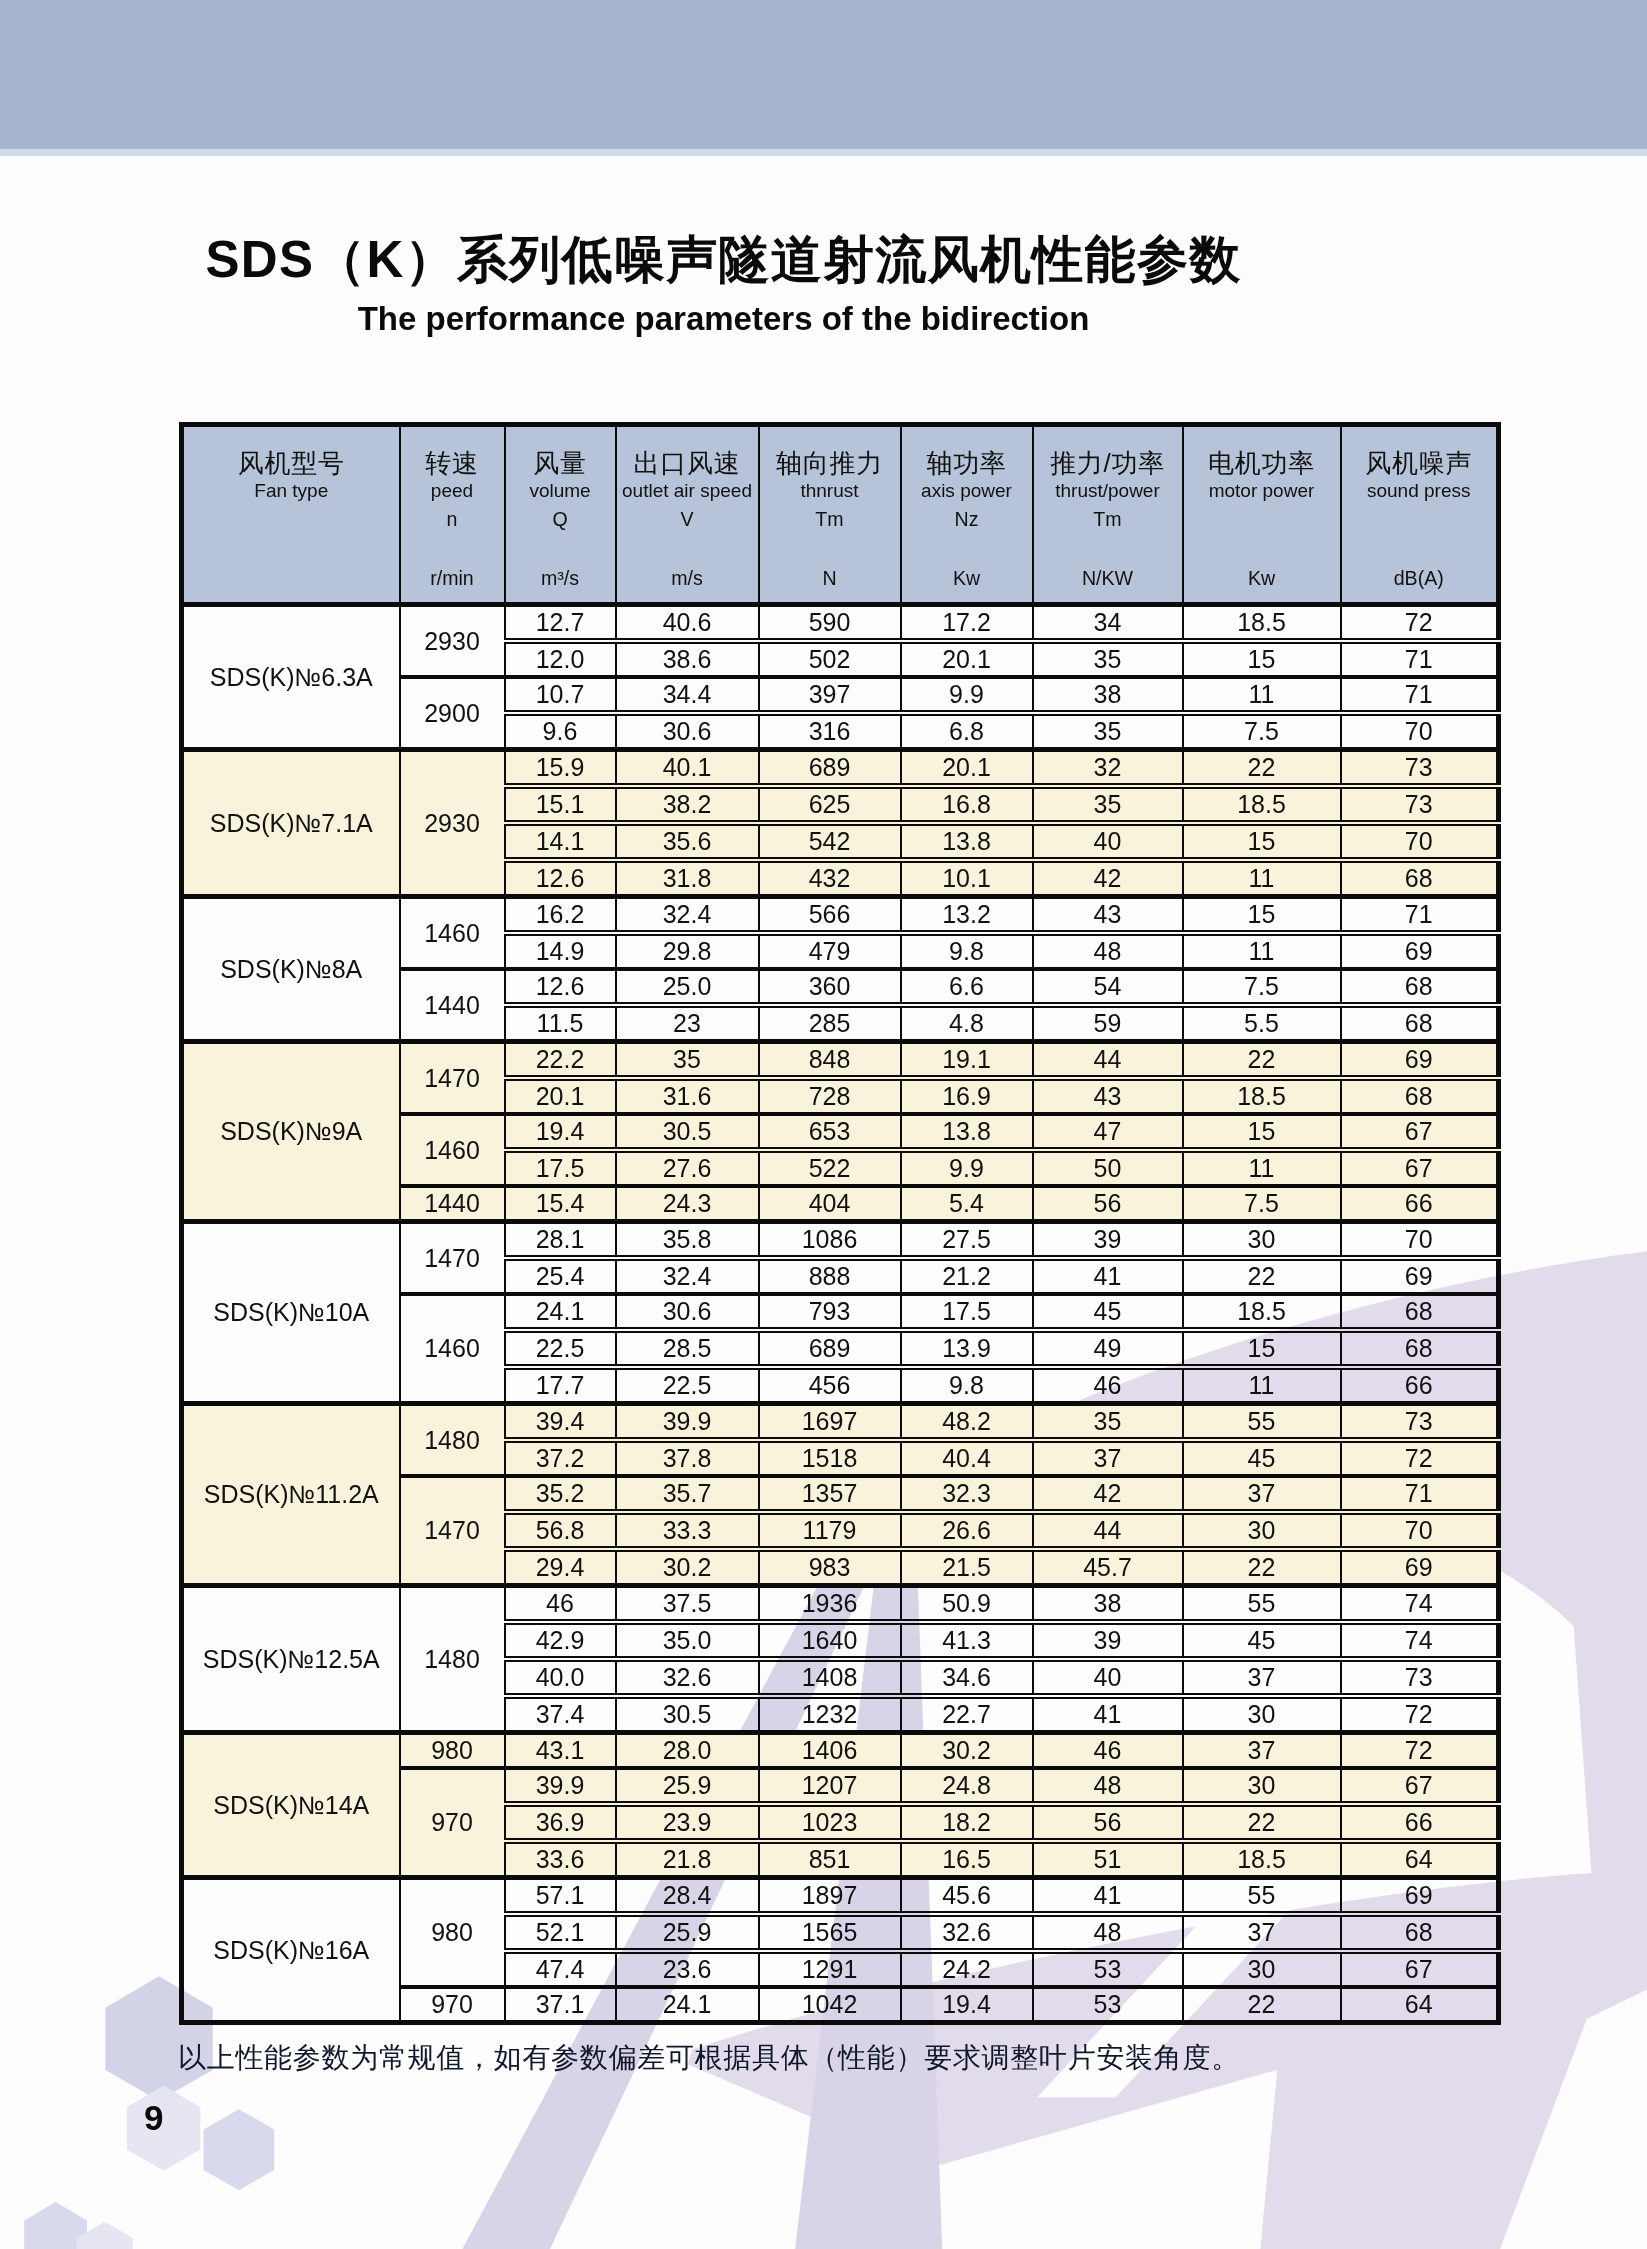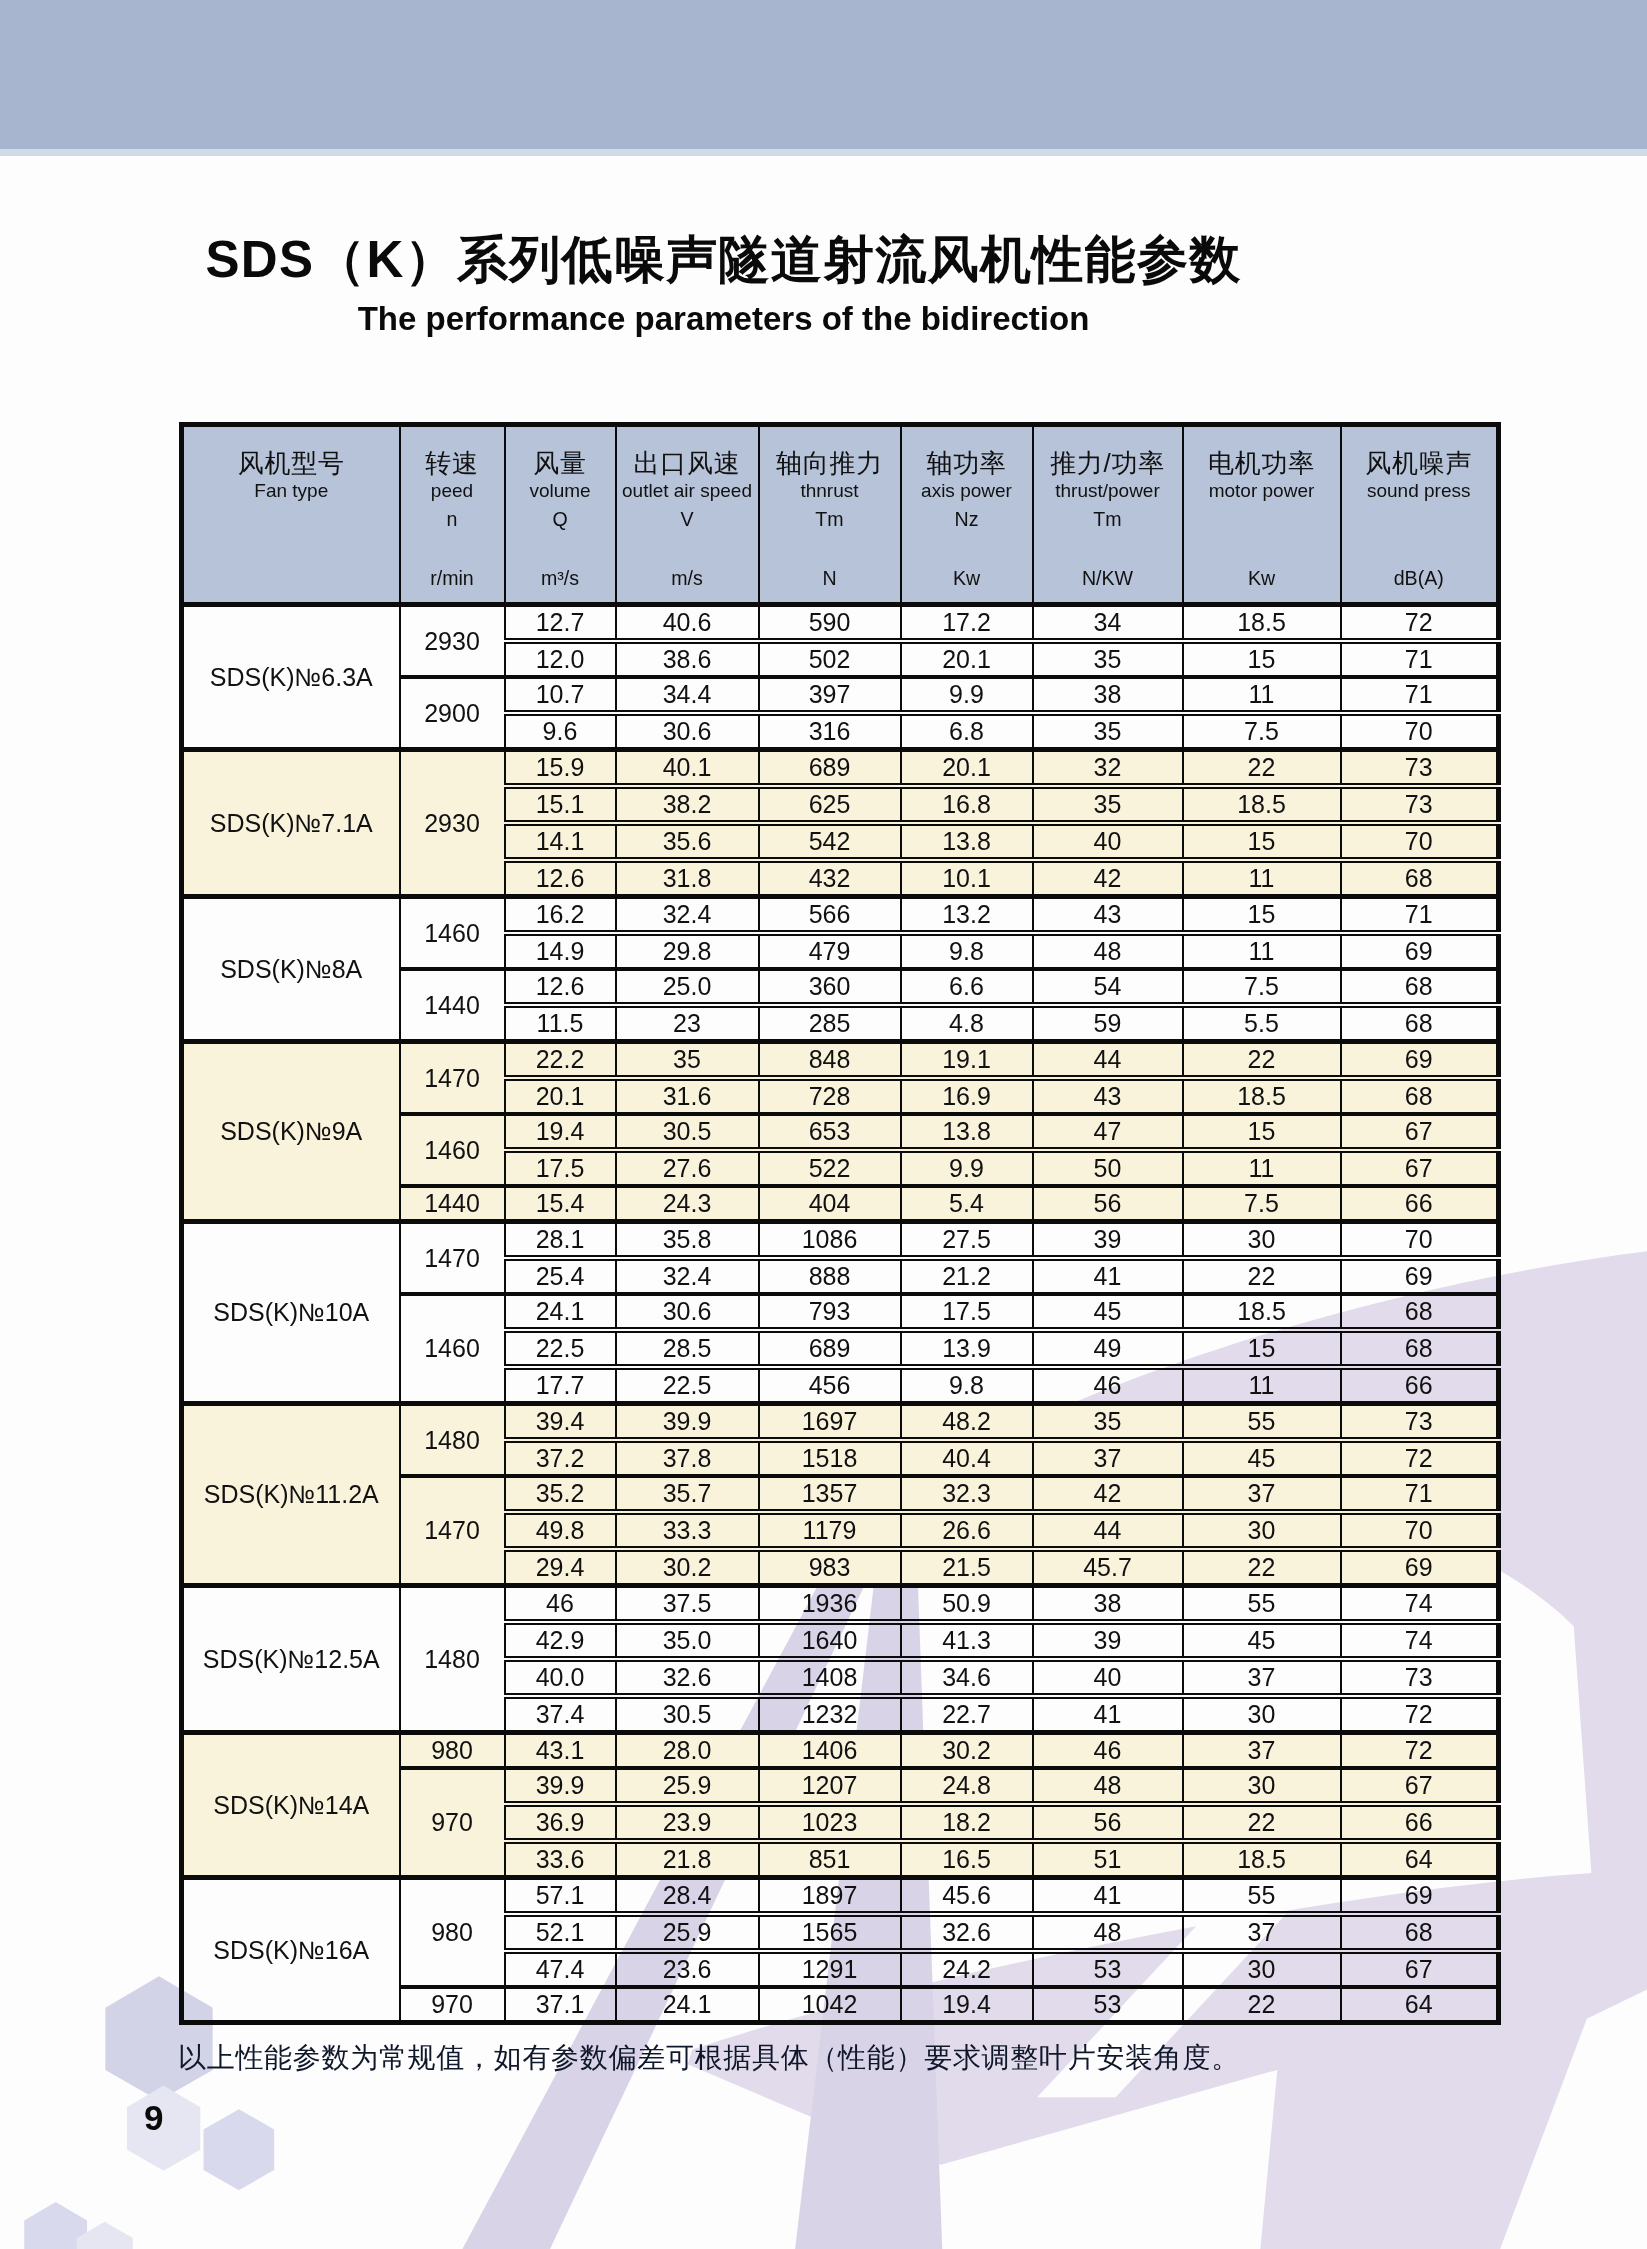--- a/index.html
+++ b/index.html
@@ -400,21 +400,21 @@
         <td class="speed" rowspan="3">1470</td>
         <td class="num">35.2</td>
         <td class="num">35.7</td>
         <td class="num">1357</td>
         <td class="num">32.3</td>
         <td class="num">42</td>
         <td class="num">37</td>
         <td class="num">71</td>
       </tr>
       <tr class="cream r-cont">
-        <td class="num">49.8</td>
+        <td class="num">56.8</td>
         <td class="num">33.3</td>
         <td class="num">1179</td>
         <td class="num">26.6</td>
         <td class="num">44</td>
         <td class="num">30</td>
         <td class="num">70</td>
       </tr>
       <tr class="cream r-cont">
         <td class="num">29.4</td>
         <td class="num">30.2</td>

